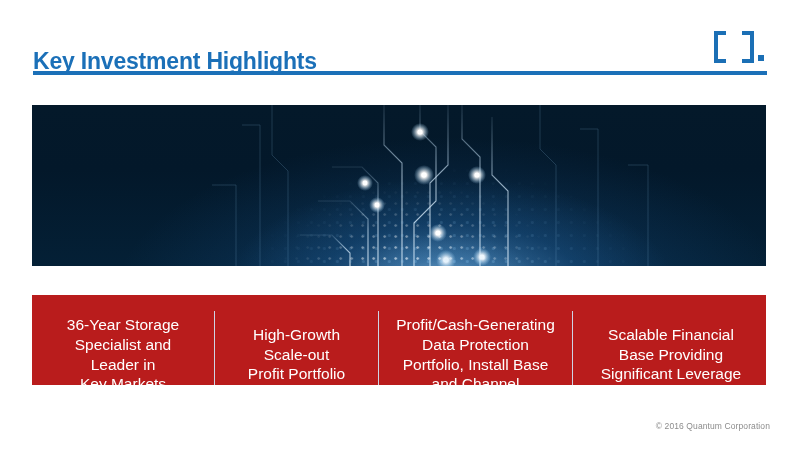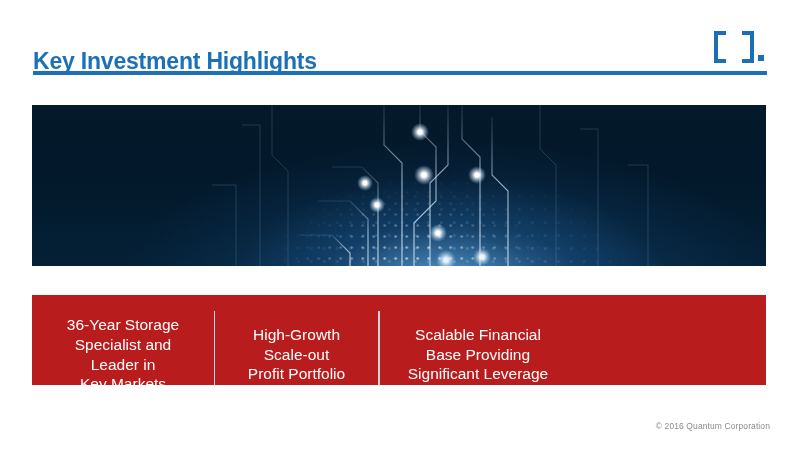--- a/index.html
+++ b/index.html
@@ -257,20 +257,24 @@
       <div id="pillars">
         <div class="pillar p1">36-Year Storage
 Specialist and
 Leader in
 Key Markets</div>
         <div class="divider"></div>
         <div class="pillar p2">High-Growth
 Scale-out
 Profit Portfolio</div>
         <div class="divider"></div>
+        <div class="pillar p3">Profit/Cash-Generating
+Data Protection
+Portfolio, Install Base
+and Channel</div>
         <div class="divider"></div>
         <div class="pillar p4">Scalable Financial
 Base Providing
 Significant Leverage</div>
       </div>
     </div>
   </div>
 
   <div id="footer">
     <span>© 2016 Quantum Corporation</span>

